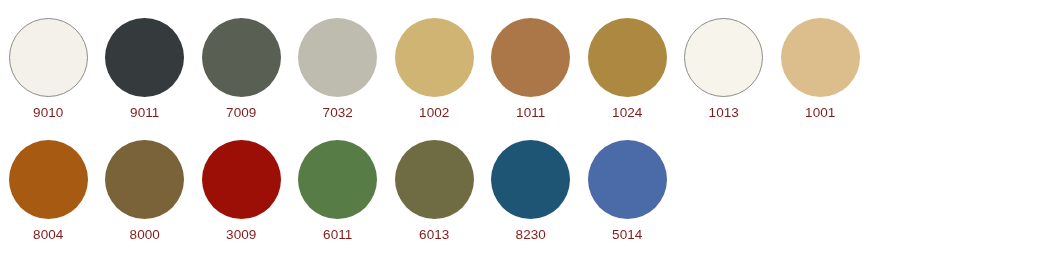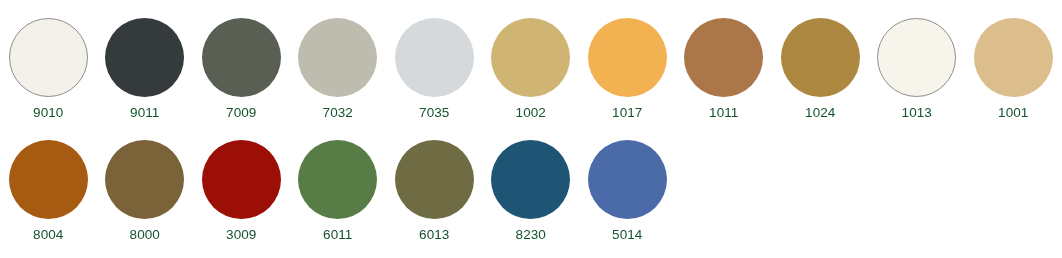--- a/index.html
+++ b/index.html
@@ -54,21 +54,21 @@
   }
 
   .swatch-dot.outlined {
     border: 1px solid #8d8d87;
   }
 
   .swatch-label {
     margin-top: 8px;
     font-size: 13.5px;
     line-height: 16px;
-    color: #14532d;
+    color: #7f1d1d;
     letter-spacing: 0.1px;
     text-align: center;
     white-space: nowrap;
     font-family: "Liberation Sans", sans-serif;
   }
 </style>
 </head>
 <body>
 
 <div id="swatch-chart">
@@ -83,30 +83,22 @@
       </div>
       <div class="swatch-cell">
         <div class="swatch-dot" style="background: rgb(90, 95, 84);"></div>
         <div class="swatch-label">7009</div>
       </div>
       <div class="swatch-cell">
         <div class="swatch-dot" style="background: rgb(190, 188, 174);"></div>
         <div class="swatch-label">7032</div>
       </div>
       <div class="swatch-cell">
-        <div class="swatch-dot" style="background: rgb(213, 217, 219);"></div>
-        <div class="swatch-label">7035</div>
-      </div>
-      <div class="swatch-cell">
         <div class="swatch-dot" style="background: rgb(208, 180, 116);"></div>
         <div class="swatch-label">1002</div>
-      </div>
-      <div class="swatch-cell">
-        <div class="swatch-dot" style="background: rgb(243, 178, 82);"></div>
-        <div class="swatch-label">1017</div>
       </div>
       <div class="swatch-cell">
         <div class="swatch-dot" style="background: rgb(172, 119, 72);"></div>
         <div class="swatch-label">1011</div>
       </div>
       <div class="swatch-cell">
         <div class="swatch-dot" style="background: rgb(173, 136, 64);"></div>
         <div class="swatch-label">1024</div>
       </div>
       <div class="swatch-cell">

